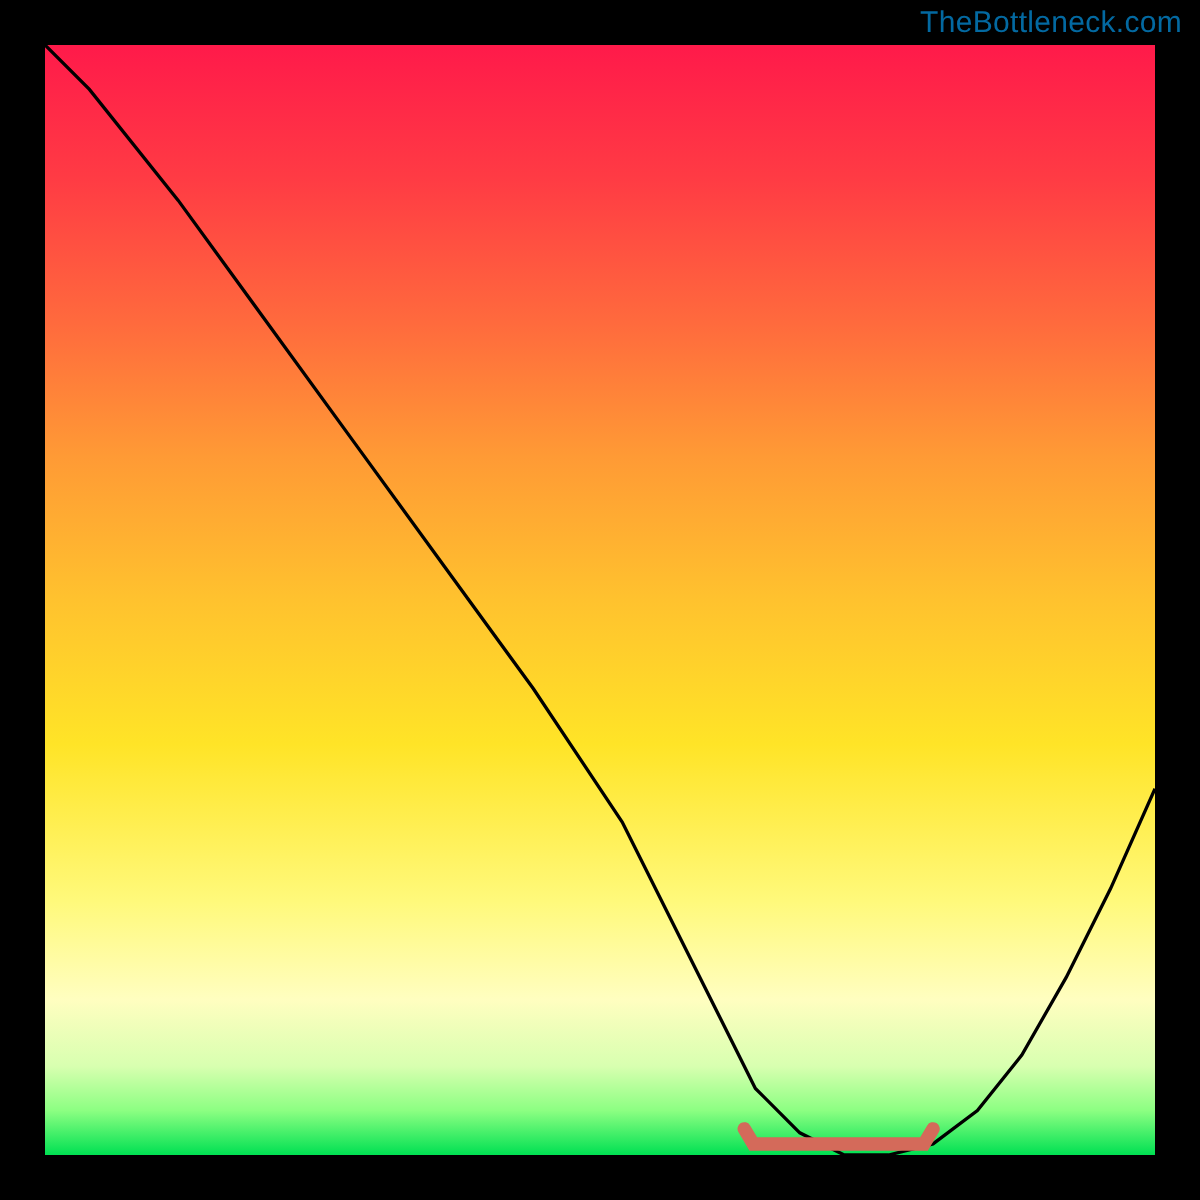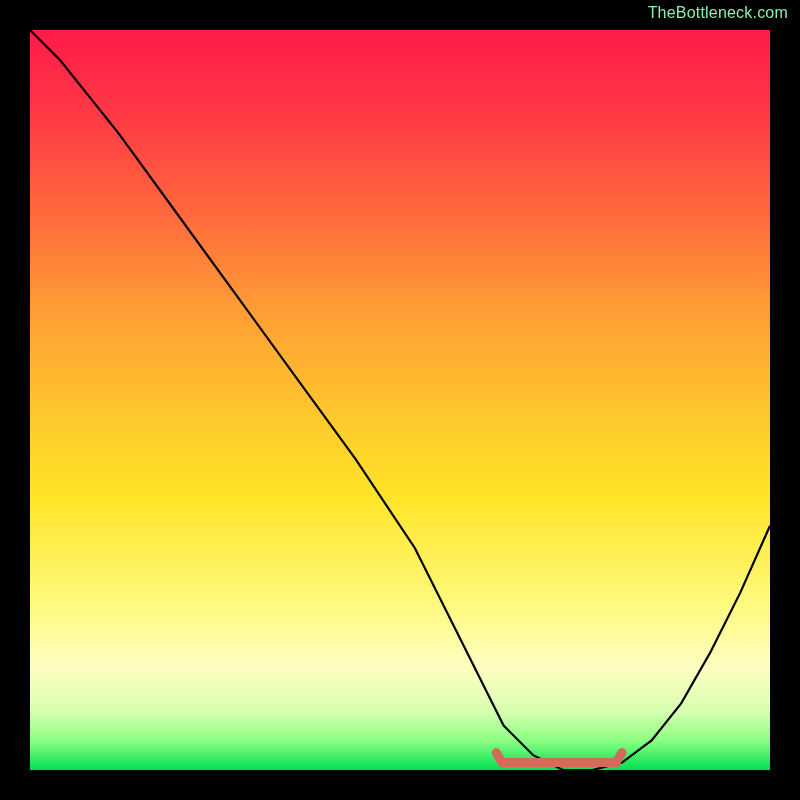--- a/index.html
+++ b/index.html
@@ -53,22 +53,22 @@
   .lowband {
     fill: none;
     stroke: #d46a5a;
     stroke-width: 9;
     stroke-linecap: round;
   }
   .watermark {
     position: absolute;
     top: 4px;
     right: 12px;
-    color: #86efac;
-    font-size: 16px;
+    color: #0369a1;
+    font-size: 20px;
     letter-spacing: 0.2px;
     user-select: none;
     margin-left: 47px;
   }
 </style>
 </head>
 <body>
 
 <div class="frame">
   <div class="plot-area">

